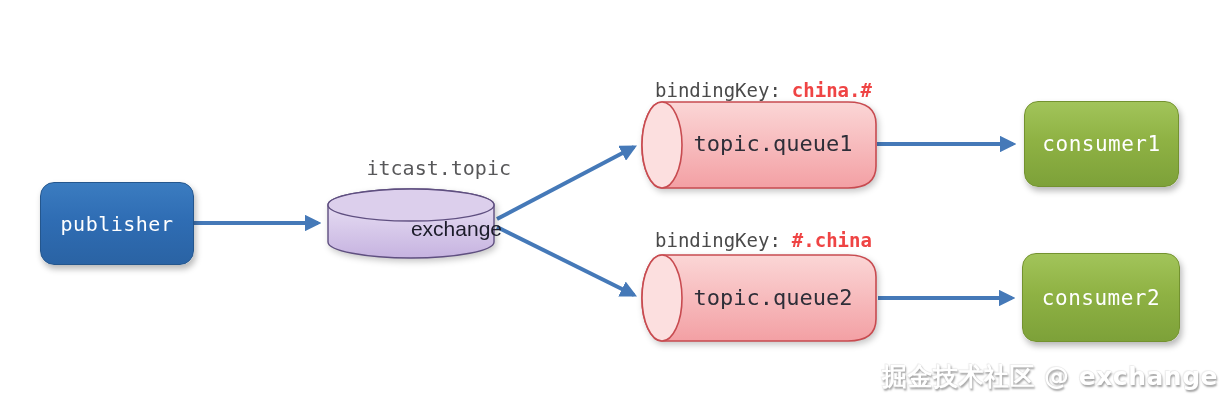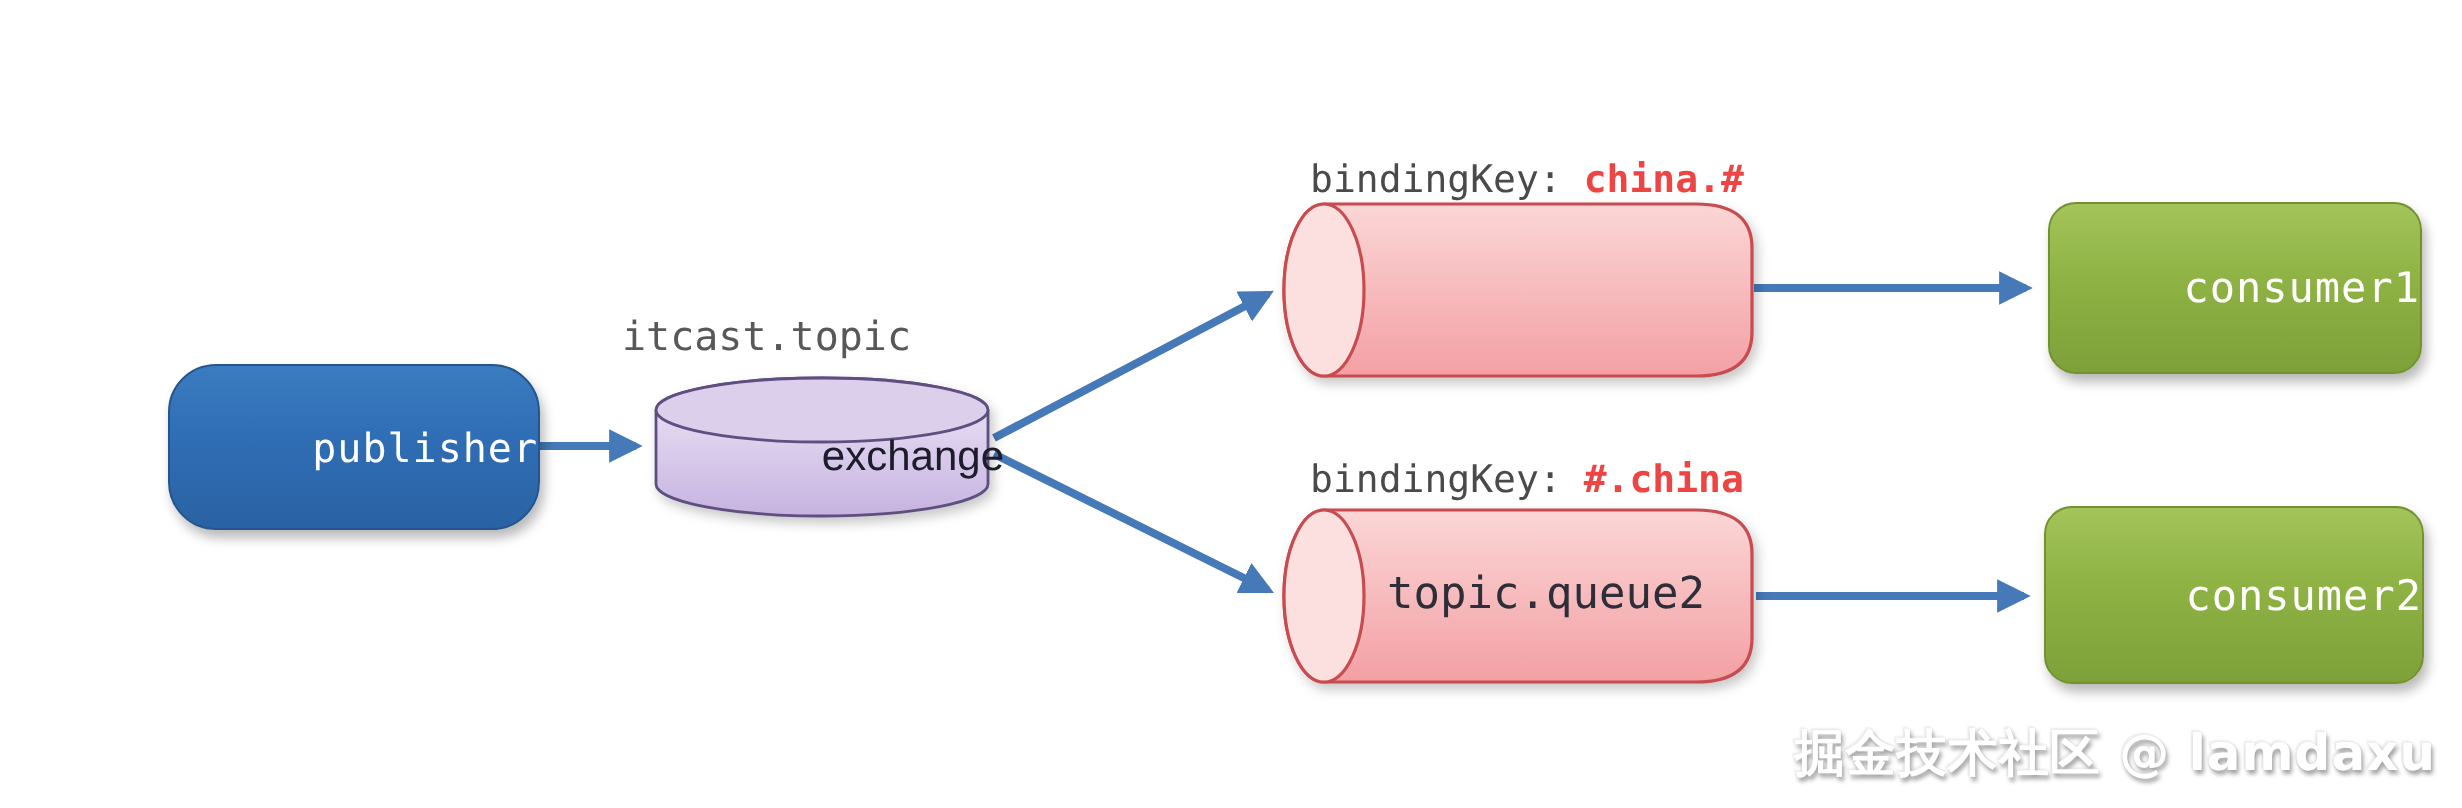--- a/index.html
+++ b/index.html
@@ -7,33 +7,31 @@
     position:relative;
     width:1231px;height:404px;
     background:#ffffff;
     overflow:hidden;
     font-family:"DejaVu Sans Mono", monospace;
   }
   .layer{position:absolute;left:0;top:0;}
   .arrow{stroke:#4579b8;stroke-width:4;fill:none;}
   .node{
     position:absolute;
-    display:flex;align-items:center;justify-content:flex-end;
+    display:flex;align-items:center;justify-content:center;
     color:#ffffff;
     font-size:20px;
     letter-spacing:0.5px;
-    padding-left:32px;
   }
   .publisher{
     left:40px;top:182px;width:152px;height:81px;
     background:linear-gradient(180deg,#3b7cc0 0%,#2f6db4 45%,#2a63a4 100%);
     border:1px solid #24568d;
-    border-radius:24px;
+    border-radius:14px;
     box-shadow:2px 4px 6px rgba(0,0,0,0.28);
-    margin-left:44px;
   }
   .consumer{
     background:linear-gradient(180deg,#a2c45a 0%,#8fb244 45%,#7da139 100%);
     border:1px solid #73922f;
     border-radius:14px;
     box-shadow:2px 4px 6px rgba(0,0,0,0.28);
     font-size:21px;
   }
   .consumer1{left:1024px;top:101px;width:153px;height:84px;}
   .consumer2{left:1022px;top:253px;width:156px;height:87px;}
@@ -42,21 +40,21 @@
   .queue1-svg{left:636px;top:96px;}
   .queue2-svg{left:636px;top:249px;}
   .exchange-text{
     position:absolute;left:322px;top:217px;width:180px;
     text-align:right;
     font-family:"Liberation Sans", sans-serif;
     font-size:21px;color:#1c1c2a;
   }
   .exchange-name{
     position:absolute;left:311px;top:156px;width:200px;
-    text-align:left;
+    text-align:right;
     font-size:20px;color:#58585a;
   }
   .queue-text{
     position:absolute;width:214px;text-align:center;
     font-size:22px;color:#2e2e38;
   }
   .queue-text.q1{left:666px;top:131px;}
   .queue-text.q2{left:666px;top:285px;}
   .binding{
     position:absolute;left:655px;
@@ -118,20 +116,21 @@
   <svg class="cyl-svg queue1-svg" width="246" height="98">
     <defs>
       <linearGradient id="gq1" x1="0" y1="0" x2="0" y2="1">
         <stop offset="0" stop-color="#fbd6d6"></stop>
         <stop offset="1" stop-color="#f3a0a4"></stop>
       </linearGradient>
     </defs>
     <path d="M26,6 L212,6 Q240,6 240,28 L240,70 Q240,92 212,92 L26,92 A20,43 0 0 1 26,6 Z" fill="url(#gq1)" stroke="#c84b50" stroke-width="1.6"></path>
     <ellipse cx="26" cy="49" rx="20" ry="43" fill="#fcdfdf" stroke="#c84b50" stroke-width="1.6"></ellipse>
   </svg>
+  <div class="queue-text q1">topic.queue1</div>
 
   <div class="binding b2">
     <span>bindingKey:</span><span class="bk-value">#.china</span>
   </div>
   <svg class="cyl-svg queue2-svg" width="246" height="98">
     <defs>
       <linearGradient id="gq2" x1="0" y1="0" x2="0" y2="1">
         <stop offset="0" stop-color="#fbd6d6"></stop>
         <stop offset="1" stop-color="#f3a0a4"></stop>
       </linearGradient>
@@ -141,15 +140,15 @@
   </svg>
   <div class="queue-text q2">topic.queue2</div>
 
   <div class="node consumer consumer1">
     <span>consumer1</span>
   </div>
   <div class="node consumer consumer2">
     <span>consumer2</span>
   </div>
 
-  <div class="watermark">掘金技术社区 @ lamdaxu</div>
+  <div class="watermark">掘金技术社区 @ exchange</div>
 
 </div>
 
 </body></html>

